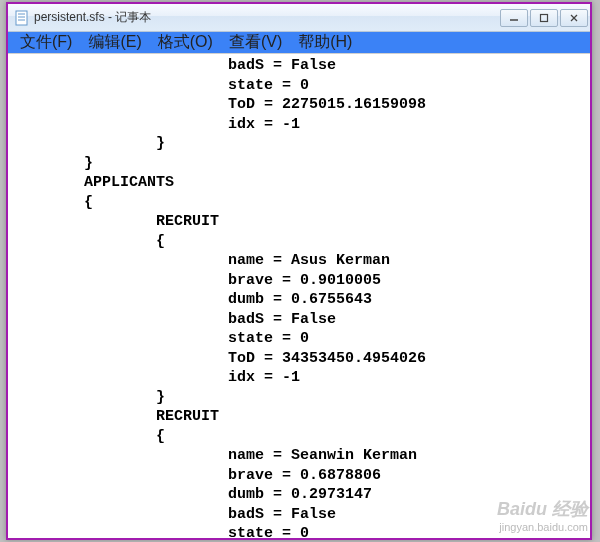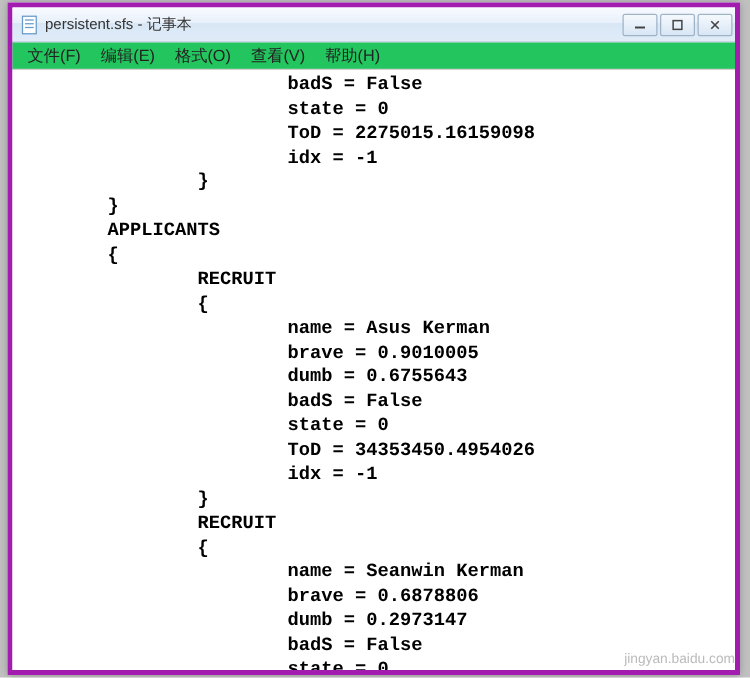--- a/index.html
+++ b/index.html
@@ -11,21 +11,21 @@
       overflow: hidden;
       position: relative;
     }
     .window {
       position: absolute;
       left: 6px;
       top: 2px;
       width: 586px;
       height: 538px;
       background: #fff;
-      border: 4px solid #a21caf;
+      border: 2px solid #a21caf;
       box-shadow: 0 0 6px rgba(0,0,0,0.3);
       display: flex;
       flex-direction: column;
     }
     .titlebar {
       height: 28px;
       background: linear-gradient(to bottom, #f8fbff 0%, #e8f0fa 45%, #d8e6f5 46%, #e0ecf8 100%);
       border-bottom: 1px solid #b8c8d8;
       display: flex;
       align-items: center;
@@ -57,26 +57,26 @@
       display: flex;
       align-items: center;
       justify-content: center;
       font-size: 10px;
       color: #555;
       cursor: default;
     }
     .win-btn svg { display: block; }
     .menubar {
       height: 22px;
-      background: #22c55e;
+      background: #3b82f6;
       border-bottom: 1px solid #d0d0d0;
       display: flex;
       align-items: center;
       padding: 0 4px;
-      font-size: 13px;
+      font-size: 16px;
     }
     .menu-item {
       padding: 2px 8px;
       color: #222;
       cursor: default;
     }
     .content {
       flex: 1;
       background: #fff;
       overflow: hidden;
@@ -180,14 +180,15 @@
                         ToD = 34369264.4426987
                         idx = -1
                 }
                 RECRUIT
                 {</pre>
   </div>
 
 </div>
 
 <div class="watermark">
+  <div class="big">Baidu 经验</div>
   <div>jingyan.baidu.com</div>
 </div>
 
 </body></html>

